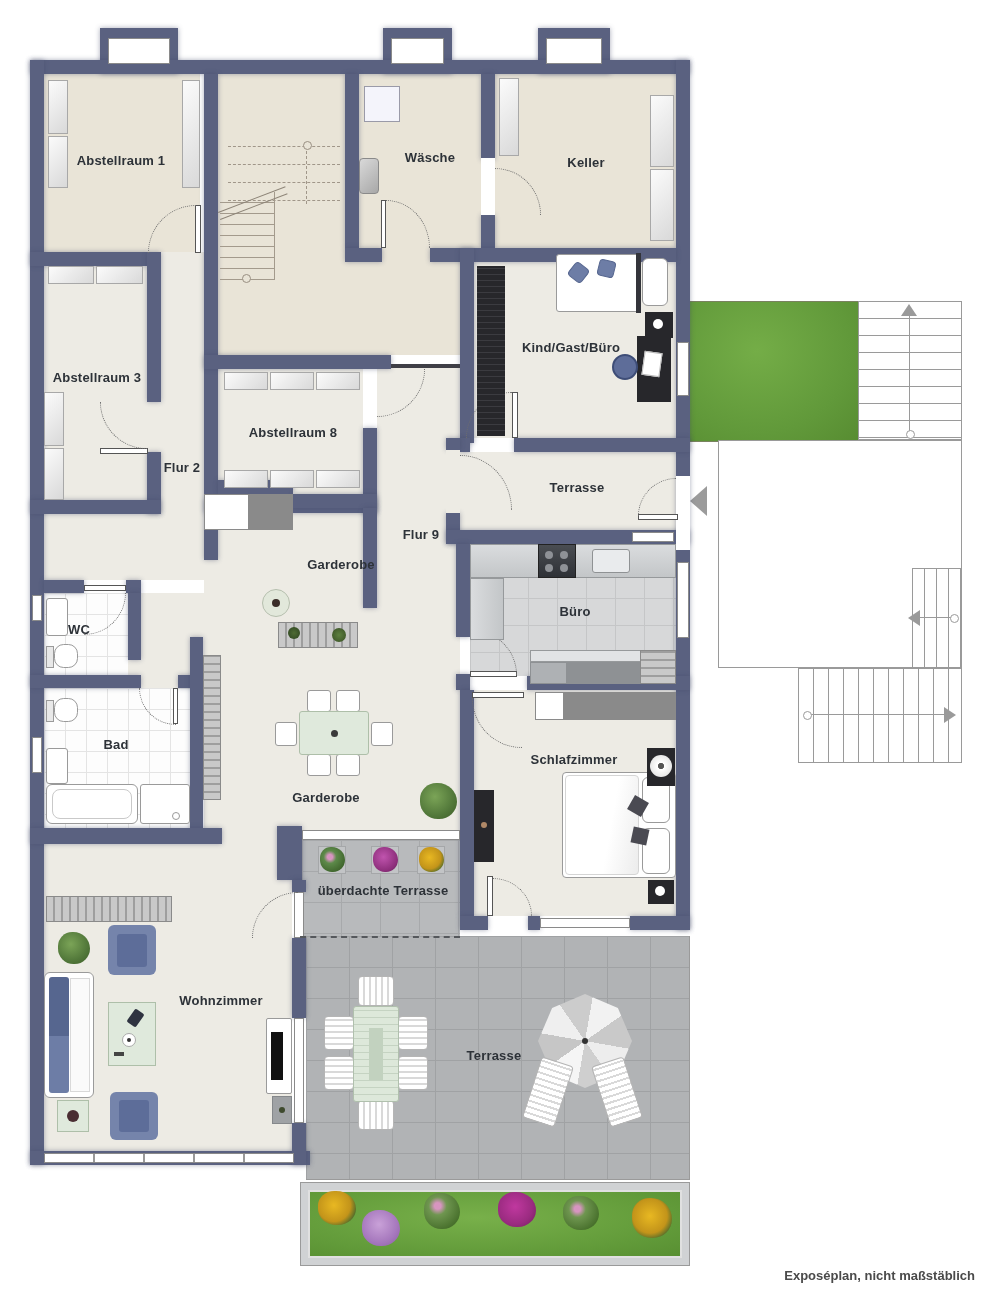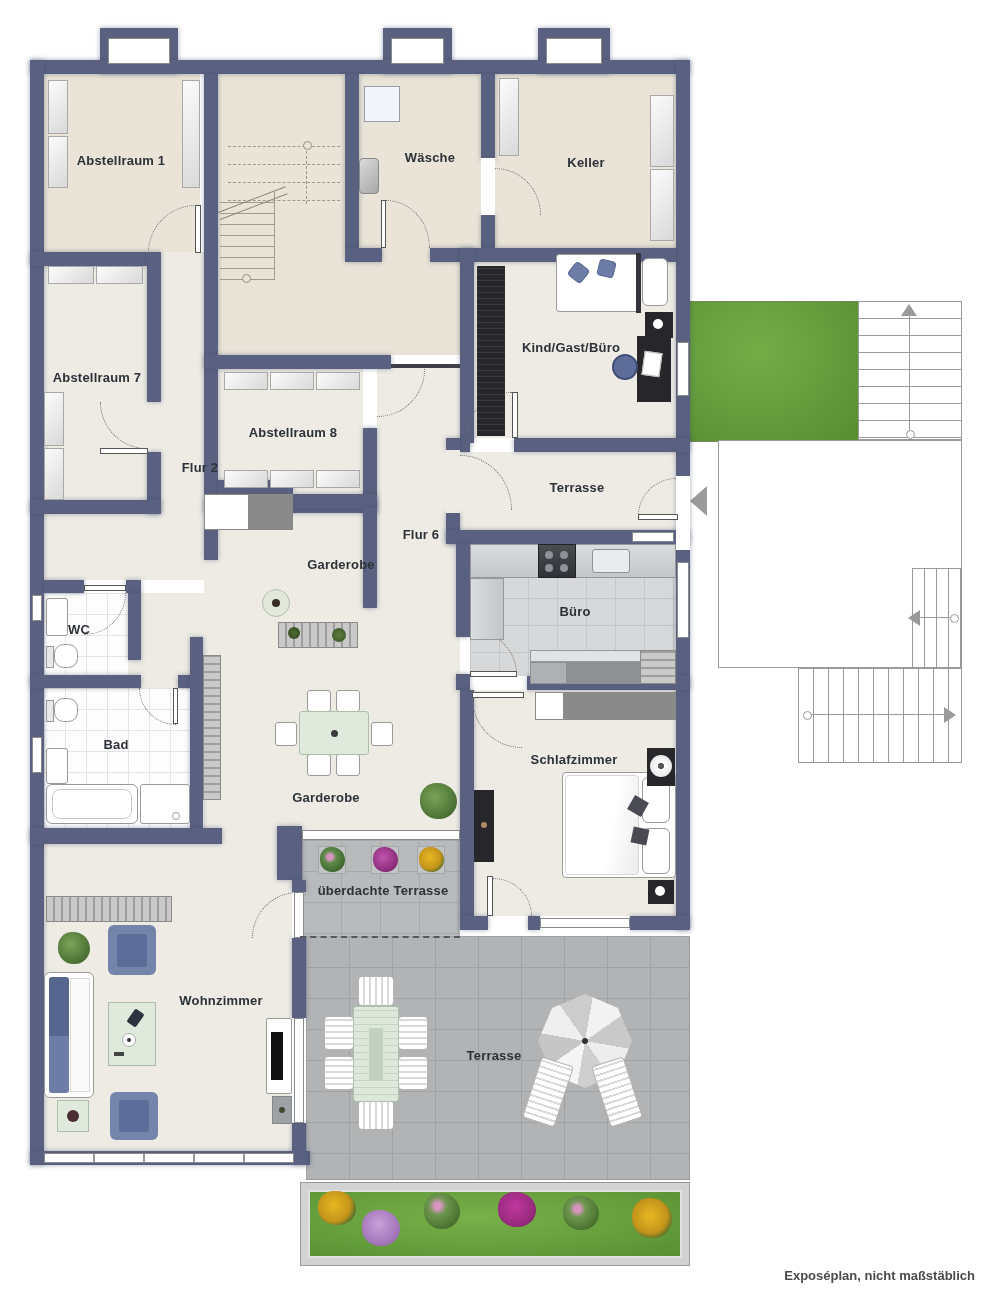--- a/index.html
+++ b/index.html
@@ -356,26 +356,26 @@
   <div class="ab" style="left:538px;top:994px;width:94px;height:94px;
        clip-path:polygon(50% 0%,85% 15%,100% 50%,85% 85%,50% 100%,15% 85%,0% 50%,15% 15%);
        background:conic-gradient(from 10deg,#f2f2f2 0 45deg,#c9c9c9 45deg 90deg,#ededed 90deg 135deg,#cfcfcf 135deg 180deg,#f5f5f5 180deg 225deg,#c6c6c6 225deg 270deg,#efefef 270deg 315deg,#cccccc 315deg 360deg);"></div>
   <div class="ab circ" style="left:582px;top:1038px;width:6px;height:6px;background:#333;"></div>
   <div class="ab stripe-white-h" style="left:531px;top:1060px;width:34px;height:64px;transform:rotate(18deg);"></div>
   <div class="ab stripe-white-h" style="left:600px;top:1060px;width:34px;height:64px;transform:rotate(-18deg);"></div>
 
   <div class="ab lbl" style="left:121px;top:160px;">Abstellraum 1</div>
   <div class="ab lbl" style="left:430px;top:157px;">Wäsche</div>
   <div class="ab lbl" style="left:586px;top:162px;">Keller</div>
-  <div class="ab lbl" style="left:97px;top:377px;">Abstellraum 7</div>
+  <div class="ab lbl" style="left:97px;top:377px;">Abstellraum 3</div>
   <div class="ab lbl" style="left:293px;top:432px;">Abstellraum 8</div>
   <div class="ab lbl" style="left:571px;top:347px;">Kind/Gast/Büro</div>
-  <div class="ab lbl" style="left:200px;top:467px;">Flur 2</div>
+  <div class="ab lbl" style="left:182px;top:467px;">Flur 2</div>
   <div class="ab lbl" style="left:577px;top:487px;">Terrasse</div>
-  <div class="ab lbl" style="left:421px;top:534px;">Flur 6</div>
+  <div class="ab lbl" style="left:421px;top:534px;">Flur 9</div>
   <div class="ab lbl" style="left:341px;top:564px;">Garderobe</div>
   <div class="ab lbl" style="left:79px;top:629px;">WC</div>
   <div class="ab lbl" style="left:575px;top:611px;">Büro</div>
   <div class="ab lbl" style="left:116px;top:744px;">Bad</div>
   <div class="ab lbl" style="left:326px;top:797px;">Garderobe</div>
   <div class="ab lbl" style="left:574px;top:759px;">Schlafzimmer</div>
   <div class="ab lbl" style="left:383px;top:890px;">überdachte Terrasse</div>
   <div class="ab lbl" style="left:221px;top:1000px;">Wohnzimmer</div>
   <div class="ab lbl" style="left:494px;top:1055px;">Terrasse</div>
 

